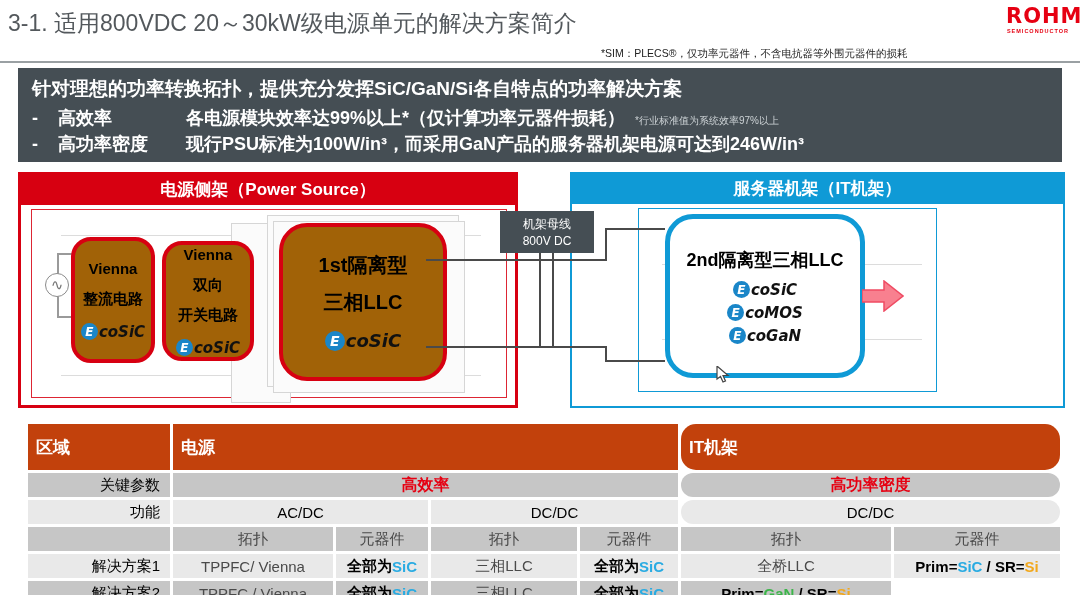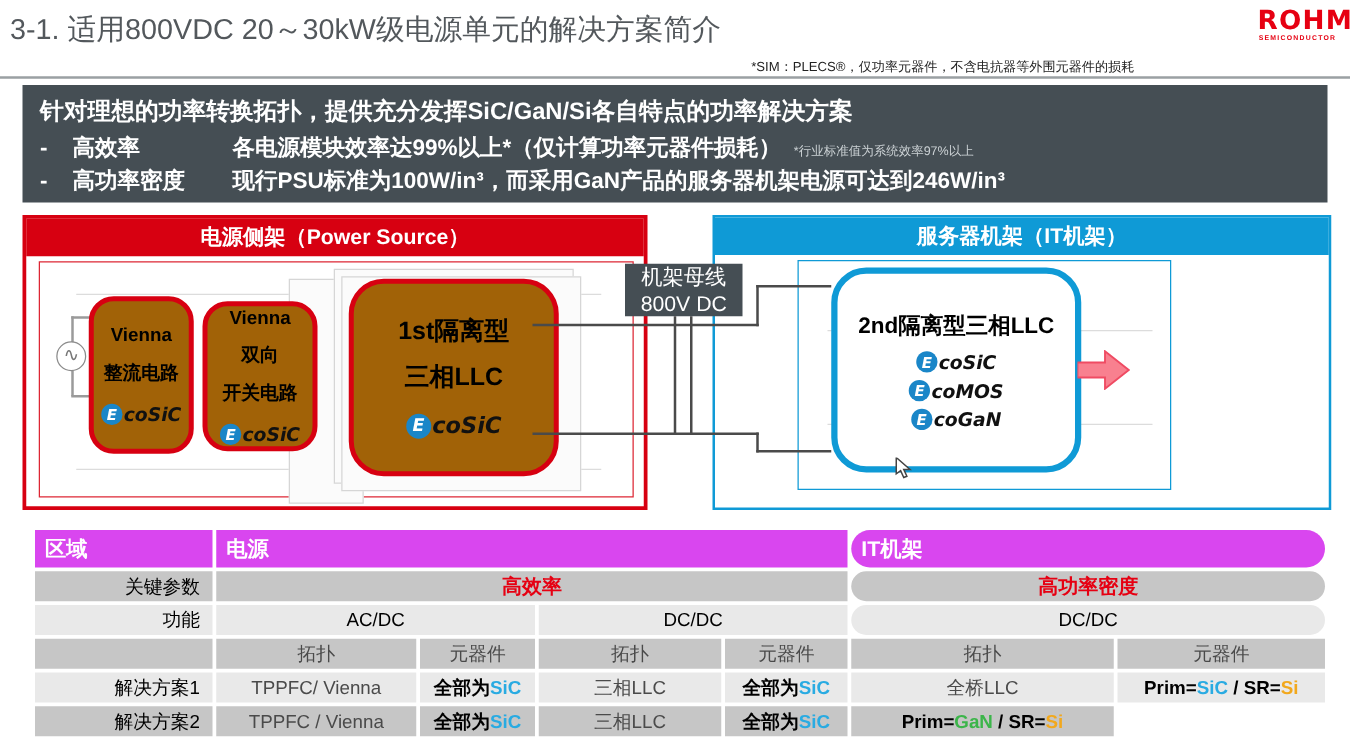--- a/index.html
+++ b/index.html
@@ -50,32 +50,32 @@
   .eco-s .rest { font-size:15px; }
   .eco-m .circ { width:20px; height:20px; font-size:14px; }
   .eco-m .rest { font-size:18px; }
   .eco-row { margin-top:2px; }
 
   
   .ac-circle { position:absolute; width:24px; height:24px; border:1.5px solid #8b8b8b; border-radius:50%; background:#fff; color:#777; font-size:15px; text-align:center; line-height:21px; }
   .wire-gray { position:absolute; background:#9a9a9a; }
 
   
-  .bus-box { left:500px; top:211px; width:94px; height:42px; background:var(--dark_slate); color:#fff; font-size:17px; text-align:center; display:flex; flex-direction:column; justify-content:center; gap:1px; }
+  .bus-box { left:500px; top:211px; width:94px; height:42px; background:var(--dark_slate); color:#fff; font-size:12px; text-align:center; display:flex; flex-direction:column; justify-content:center; gap:1px; }
   .wire { position:absolute; background:#4a4a4a; }
 
   .out-arrow { left:862px; top:280px; }
   .out-text { left:906px; top:274px; font-size:17px; font-weight:bold; color:#000; line-height:1.3; }
 
   .cursor-icon { left:716px; top:366px; }
 
   
   .sol-table { left:28px; top:424px; width:1032px; display:grid; grid-template-columns:142px 160px 92px 146px 98px 210px 166px; grid-auto-rows:auto; gap:3px; background:#fff; font-size:15px; }
   .cell { display:flex; align-items:center; justify-content:center; height:24px; }
-  .hrow { height:30px; background:#d946ef; color:#fff; font-weight:bold; font-size:17px; justify-content:flex-start; padding-left:8px; }
+  .hrow { height:46px; background:#c2410c; color:#fff; font-weight:bold; font-size:17px; justify-content:flex-start; padding-left:8px; }
   .bg-a { background:#c6c6c6; }
   .bg-b { background:#e9e9e9; }
   .rlabel { justify-content:flex-end; padding-right:10px; color:#000; }
   .red-bold { color:var(--table_red); font-weight:bold; font-size:16px; }
   .subhead { color:#4a4a4a; }
   .topo { color:#4a4a4a; }
   .comp { font-weight:bold; color:#000; }
   .mat-blue { color:var(--sic_blue); }
   .mat-green { color:var(--gan_green); }
   .mat-orange { color:var(--si_orange); }

